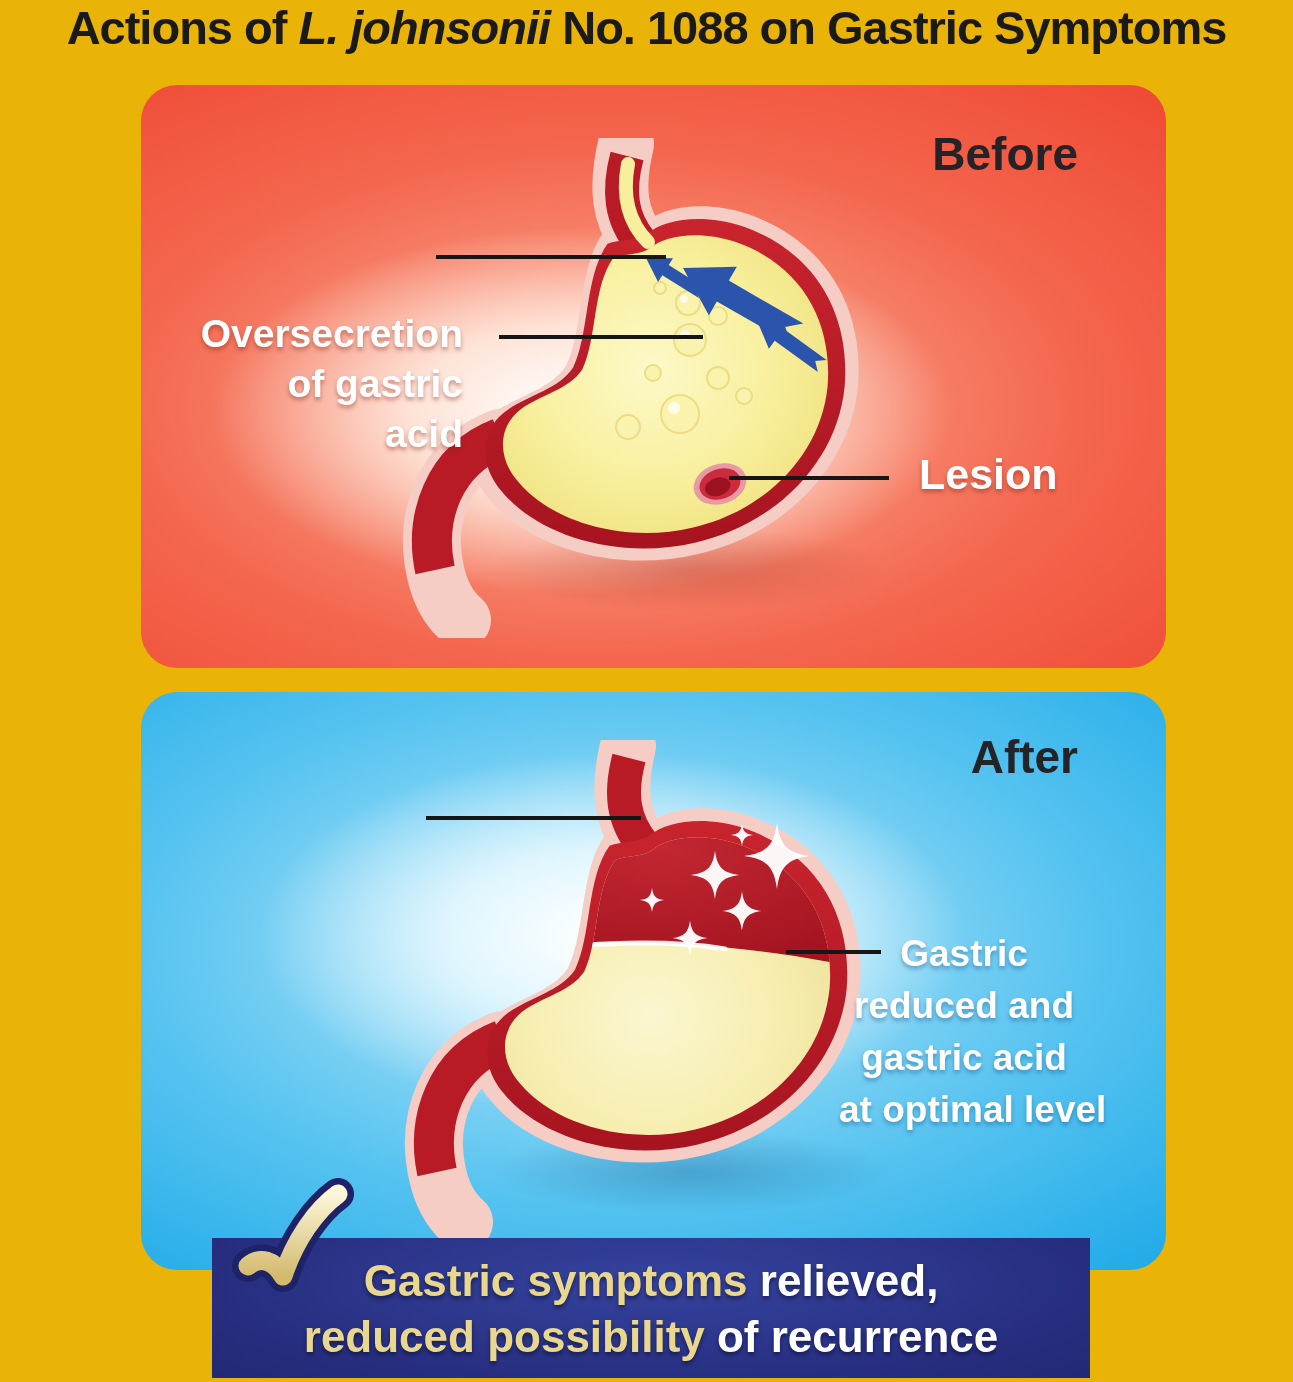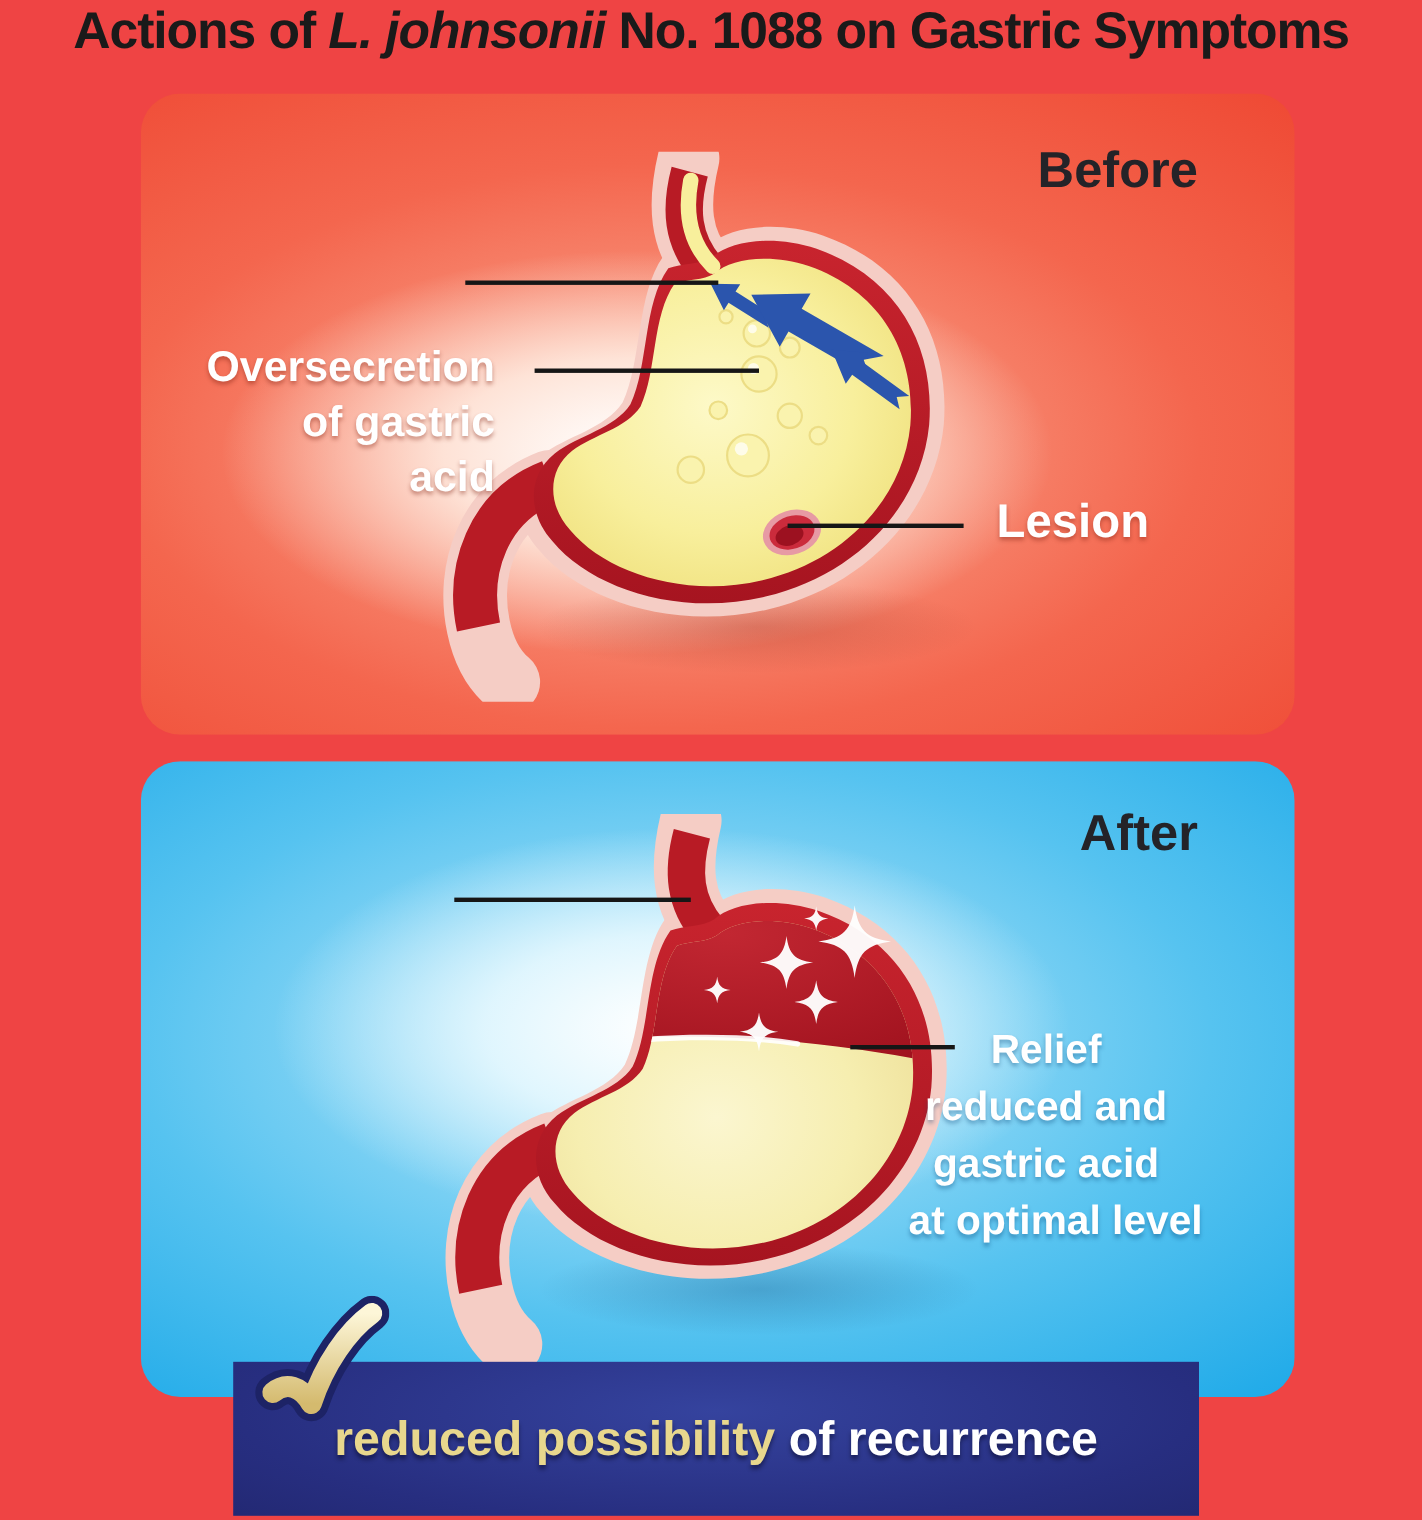--- a/index.html
+++ b/index.html
@@ -1,28 +1,28 @@
 <!DOCTYPE html>
 <html><head>
 <meta charset="utf-8">
 <style>
   html,body{margin:0;padding:0;background:#ffffff;}
   #stage{
     position:relative;width:1293px;height:1382px;overflow:hidden;
-    background:#ef4444;font-family:"Liberation Sans",sans-serif;
+    background:#eab308;font-family:"Liberation Sans",sans-serif;
   }
   
   .title{
     position:absolute;left:0;top:0;width:1293px;text-align:center;
     font-size:47px;font-weight:800;letter-spacing:-1px;color:#1a1a1a;
     padding-top:2px;line-height:52px;white-space:nowrap;
   }
   .title .it{font-style:italic;}
   
-  .panel{position:absolute;left:128px;width:1025px;border-radius:36px;padding-left:24px;}
+  .panel{position:absolute;left:141px;width:1025px;border-radius:36px;}
   #panel-before{
     top:85px;height:583px;
     background:
       radial-gradient(48% 42% at 43% 56%, #ffffff 0%, rgba(255,240,230,.85) 35%, rgba(255,255,255,0) 75%),
       radial-gradient(85% 80% at 45% 55%, #fbb49c 0%, #f4664e 55%, #ee4530 100%);
   }
   #panel-after{
     top:692px;height:578px;
     background:
       radial-gradient(46% 42% at 46% 42%, #ffffff 0%, rgba(235,250,255,.85) 35%, rgba(255,255,255,0) 75%),
@@ -163,21 +163,21 @@
       <ellipse rx="27" ry="20" fill="#e79aa4"></ellipse>
       <ellipse rx="21" ry="15" fill="#cb2b3c"></ellipse>
       <ellipse cx="-3" cy="2" rx="13" ry="9" fill="#9c1120"></ellipse>
     </g>
   </svg>
 
   <div class="panel" id="panel-after">
     <div class="panel-label">After</div>
 
     <div class="ann" id="ann-gastrin">
-      <span>Relief</span>
+      <span>Gastric</span>
       <span>reduced and</span>
       <span>gastric acid</span>
       <span>at optimal level</span>
     </div>
 
     <div class="callout" id="line-relief"></div>
     <div class="callout" id="line-gastrin"></div>
   </div>
 
   <svg class="stomach" id="stomach-after" width="500" height="500" viewBox="0 0 500 500">
@@ -237,20 +237,23 @@
           <path d="M0 -22 C2 -7 7 -2 22 0 C7 2 2 7 0 22 C-2 7 -7 2 -22 0 C-7 -2 -2 -7 0 -22 Z"></path>
         </g>
       <g transform="translate(352,95) scale(0.5)">
           <path d="M0 -22 C2 -7 7 -2 22 0 C7 2 2 7 0 22 C-2 7 -7 2 -22 0 C-7 -2 -2 -7 0 -22 Z"></path>
         </g>
     </g>
   </svg>
 
   <div id="banner">
     <div class="banner-line">
+      <span class="gold">Gastric symptoms </span><span class="white">relieved,</span>
+    </div>
+    <div class="banner-line">
       <span class="gold">reduced possibility </span><span class="white">of recurrence</span>
     </div>
   </div>
 
   <svg id="check-svg" width="122" height="140" viewBox="0 0 122 140">
     <defs>
       <linearGradient id="goldCk" x1="0" y1="0" x2="0" y2="1">
         <stop offset="0" stop-color="#fdf6d8"></stop>
           <stop offset="1" stop-color="#d4ba6e"></stop>
       </linearGradient>

